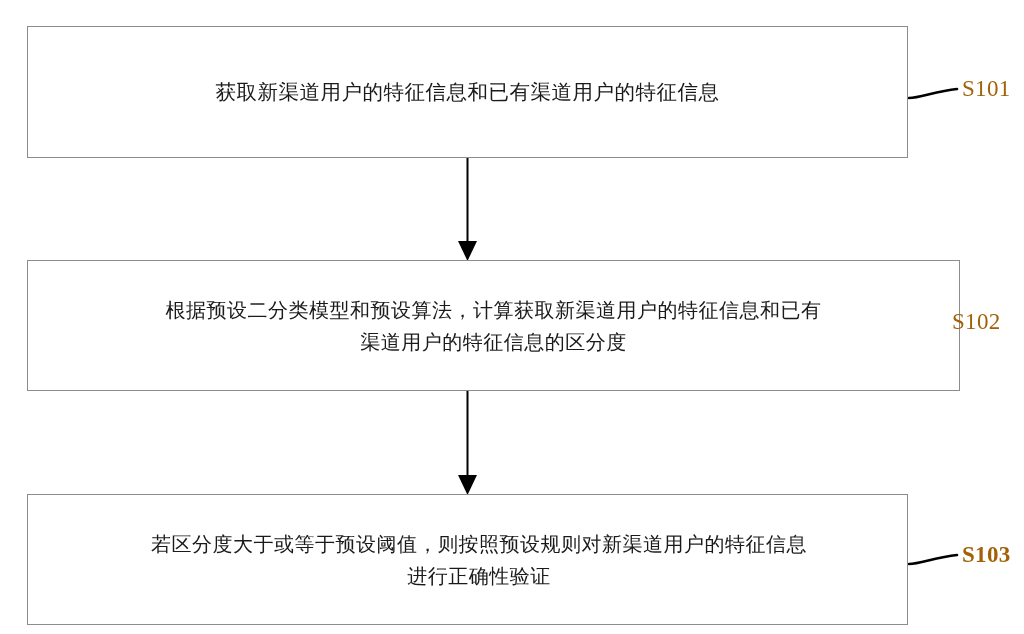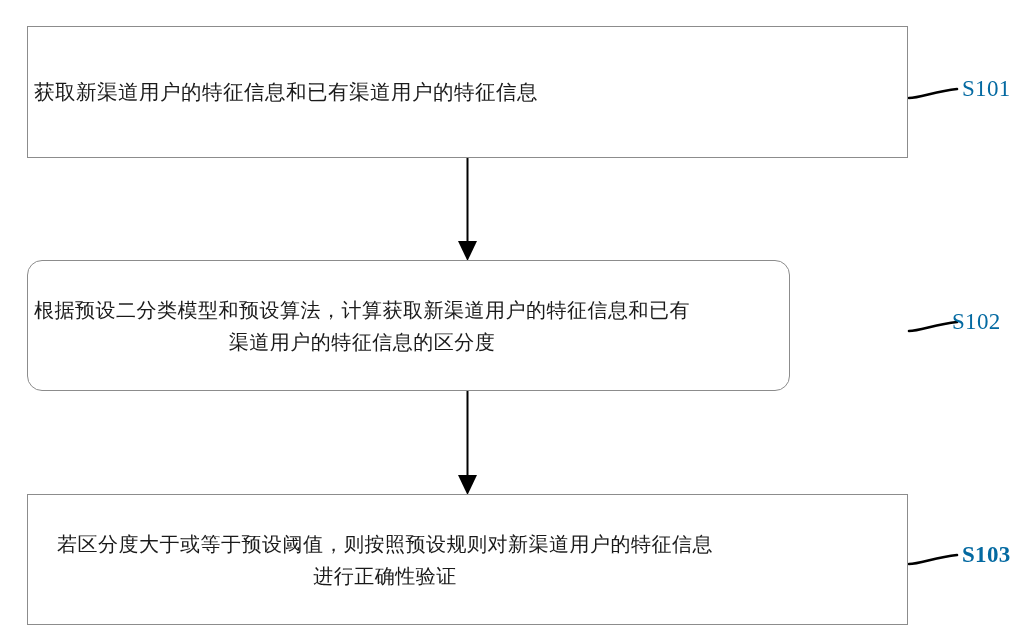--- a/index.html
+++ b/index.html
@@ -19,39 +19,40 @@
     width: 1024px;
     height: 634px;
   }
   .node-box {
     position: absolute;
     box-sizing: border-box;
     border: 1px solid #8c8c8c;
     background: #ffffff;
     display: flex;
     align-items: center;
+    justify-content: center;
     text-align: center;
   }
   .node-text {
     font-family: "Liberation Serif", "DejaVu Serif", serif;
     font-size: 20px;
     line-height: 32px;
     color: #1a1a1a;
     letter-spacing: 0.5px;
     padding: 0 6px;
     white-space: pre-line;
   }
   .node-text.one-line {
     font-size: 20.5px;
   }
   .step-label {
     position: absolute;
     font-family: "Liberation Serif", "DejaVu Serif", serif;
     font-size: 23px;
-    color: #0369a1;
+    color: #a16207;
     letter-spacing: 0.3px;
     white-space: nowrap;
   }
   .connector-svg {
     position: absolute;
     left: 0;
     top: 0;
     width: 1024px;
     height: 634px;
     pointer-events: none;
@@ -87,21 +88,21 @@
     <path d="M909,98 C920,98 936,91 957,89" stroke="#000000" stroke-width="2.6" fill="none" stroke-linecap="round"></path>
     <path d="M909,331 C920,331 936,324 957,322" stroke="#000000" stroke-width="2.6" fill="none" stroke-linecap="round"></path>
     <path d="M909,564 C920,564 936,557 957,555" stroke="#000000" stroke-width="2.6" fill="none" stroke-linecap="round"></path>
   </svg>
 
   <div class="node-box" style="left:27px; top:26px; width:881px; height:132px;">
     <div class="node-text one-line">获取新渠道用户的特征信息和已有渠道用户的特征信息</div>
   </div>
   <div class="step-label" style="left:962px; top:76px;">S101</div>
 
-  <div class="node-box" style="left:27px; top:260px; width:763px; height:131px;border-radius:15px;">
+  <div class="node-box" style="left:27px; top:260px; width:933px; height:131px;">
     <div class="node-text">根据预设二分类模型和预设算法，计算获取新渠道用户的特征信息和已有
 渠道用户的特征信息的区分度</div>
   </div>
   <div class="step-label" style="left:952px; top:309px;">S102</div>
 
   <div class="node-box" style="left:27px; top:494px; width:881px; height:131px;padding-left:23px;">
     <div class="node-text">若区分度大于或等于预设阈值，则按照预设规则对新渠道用户的特征信息
 进行正确性验证</div>
   </div>
   <div class="step-label" style="left:962px; top:542px;font-weight:bold;">S103</div>

